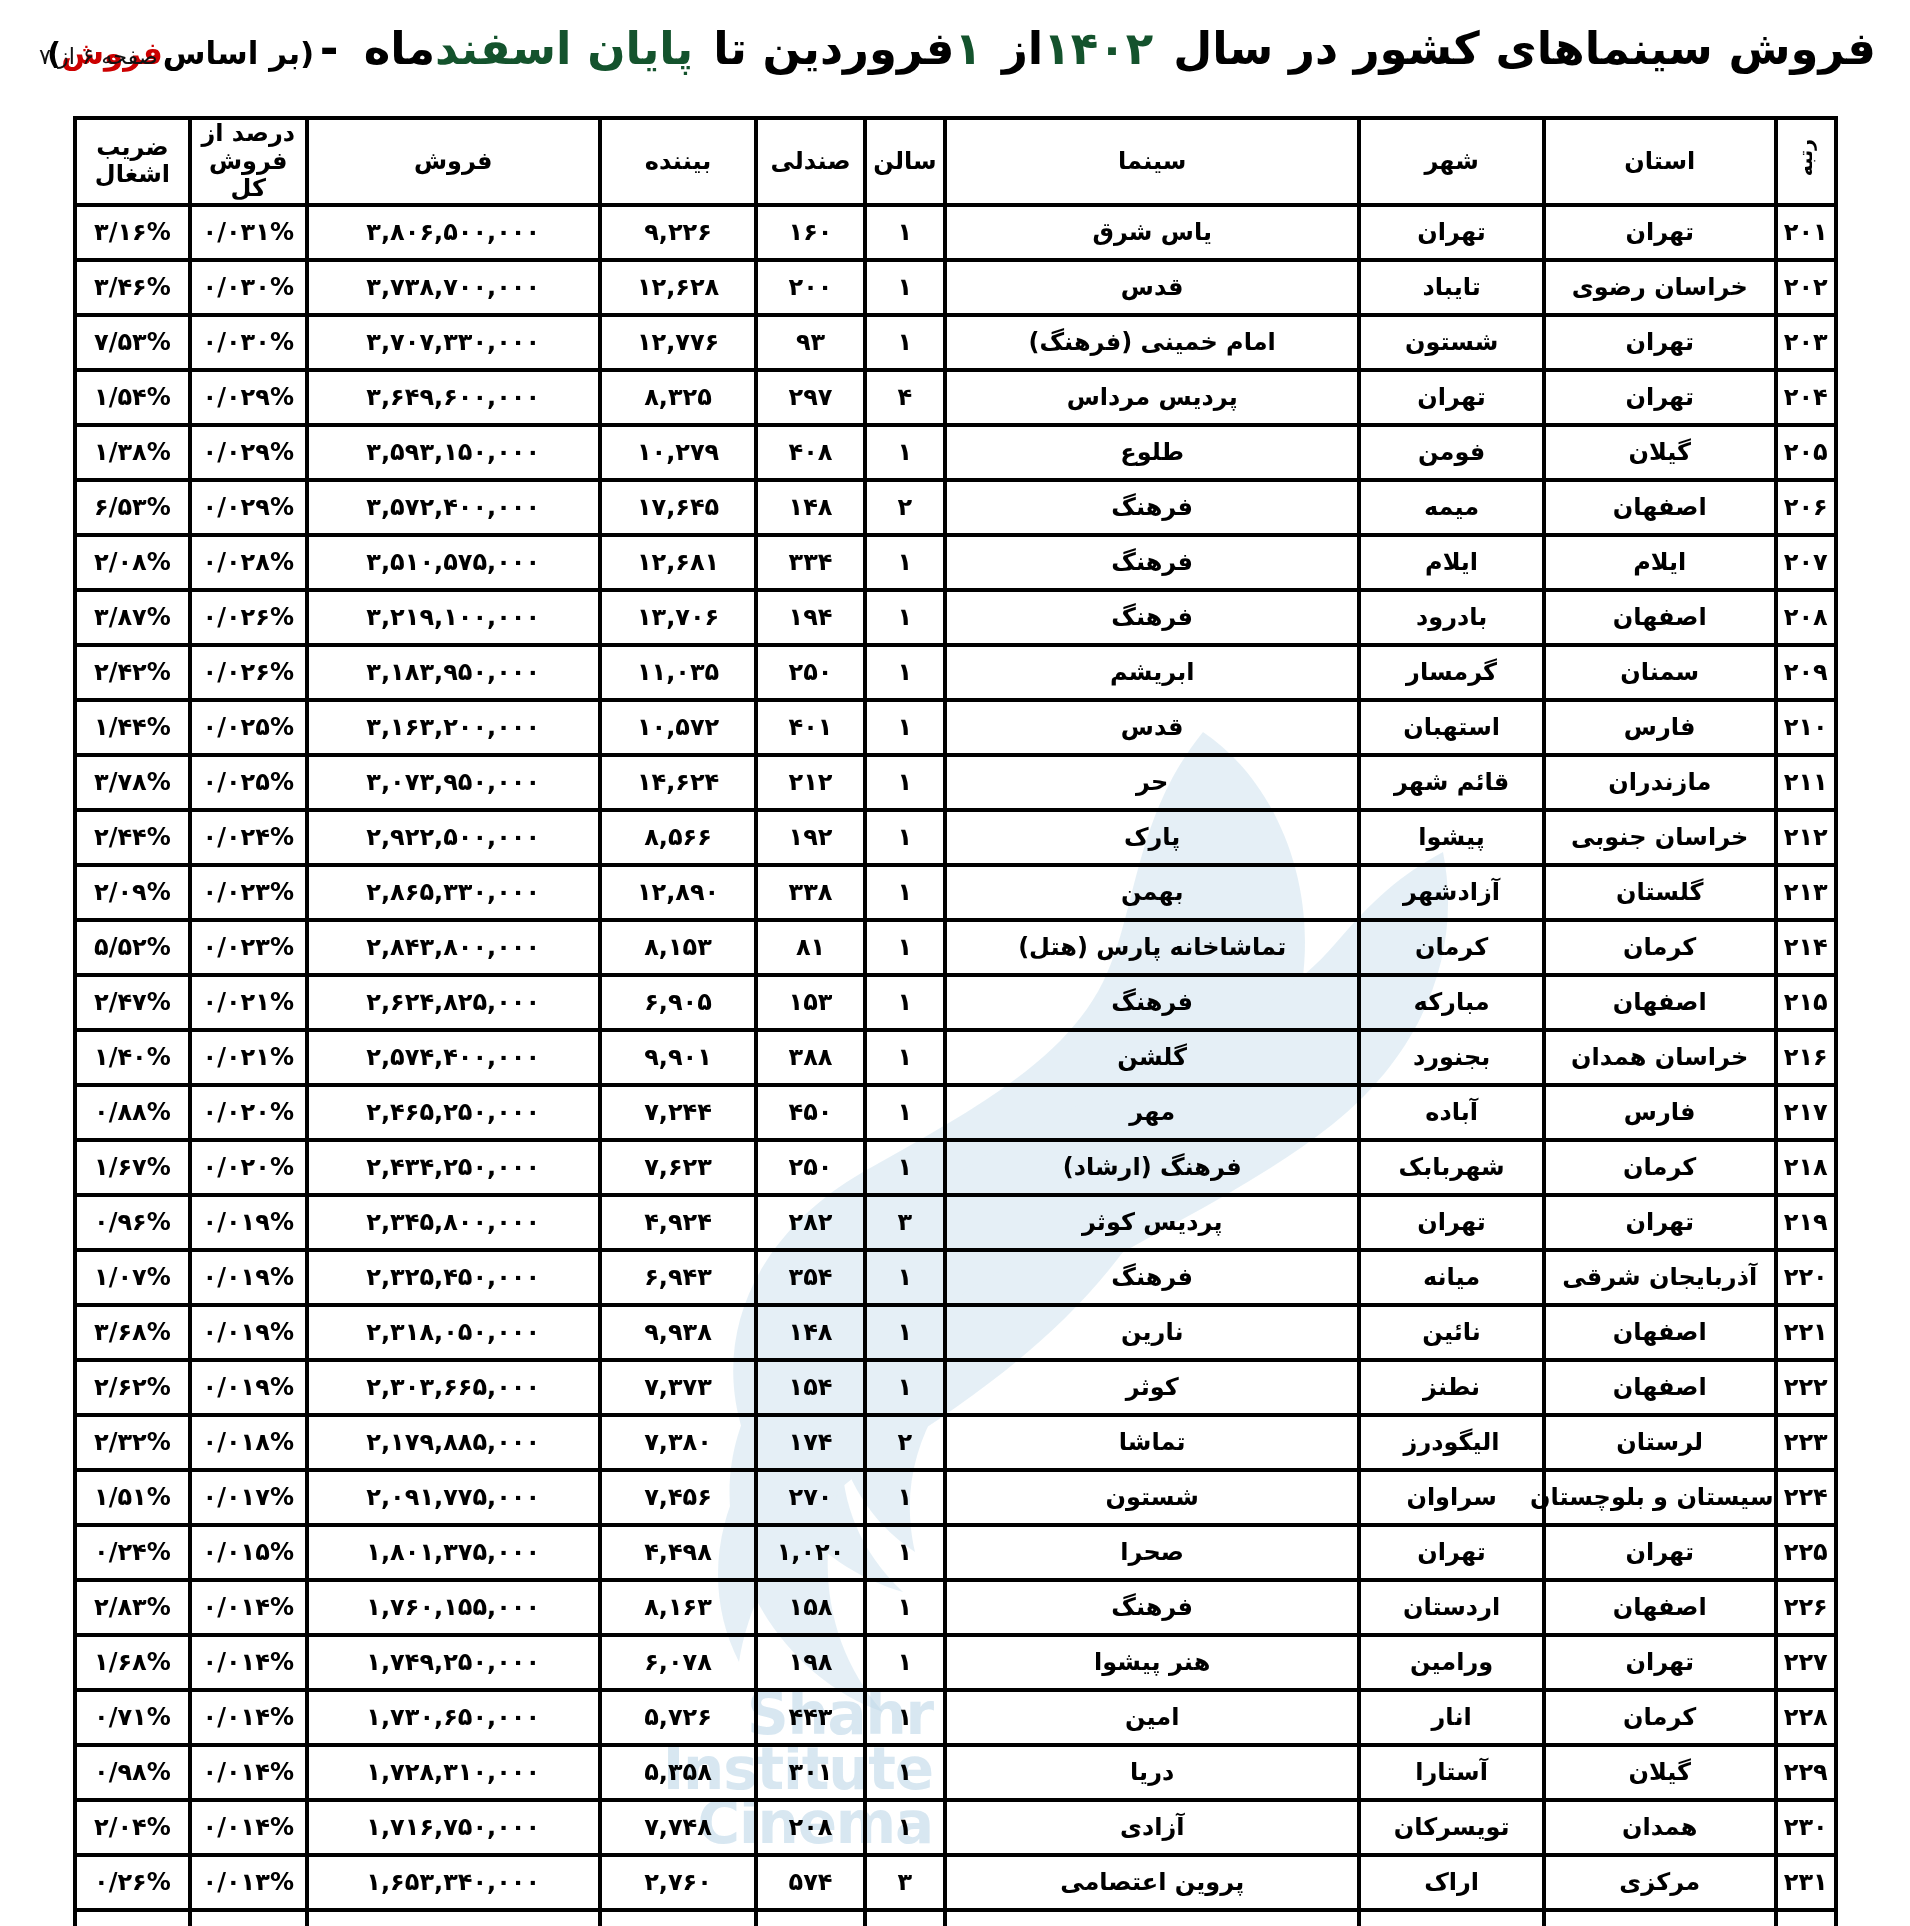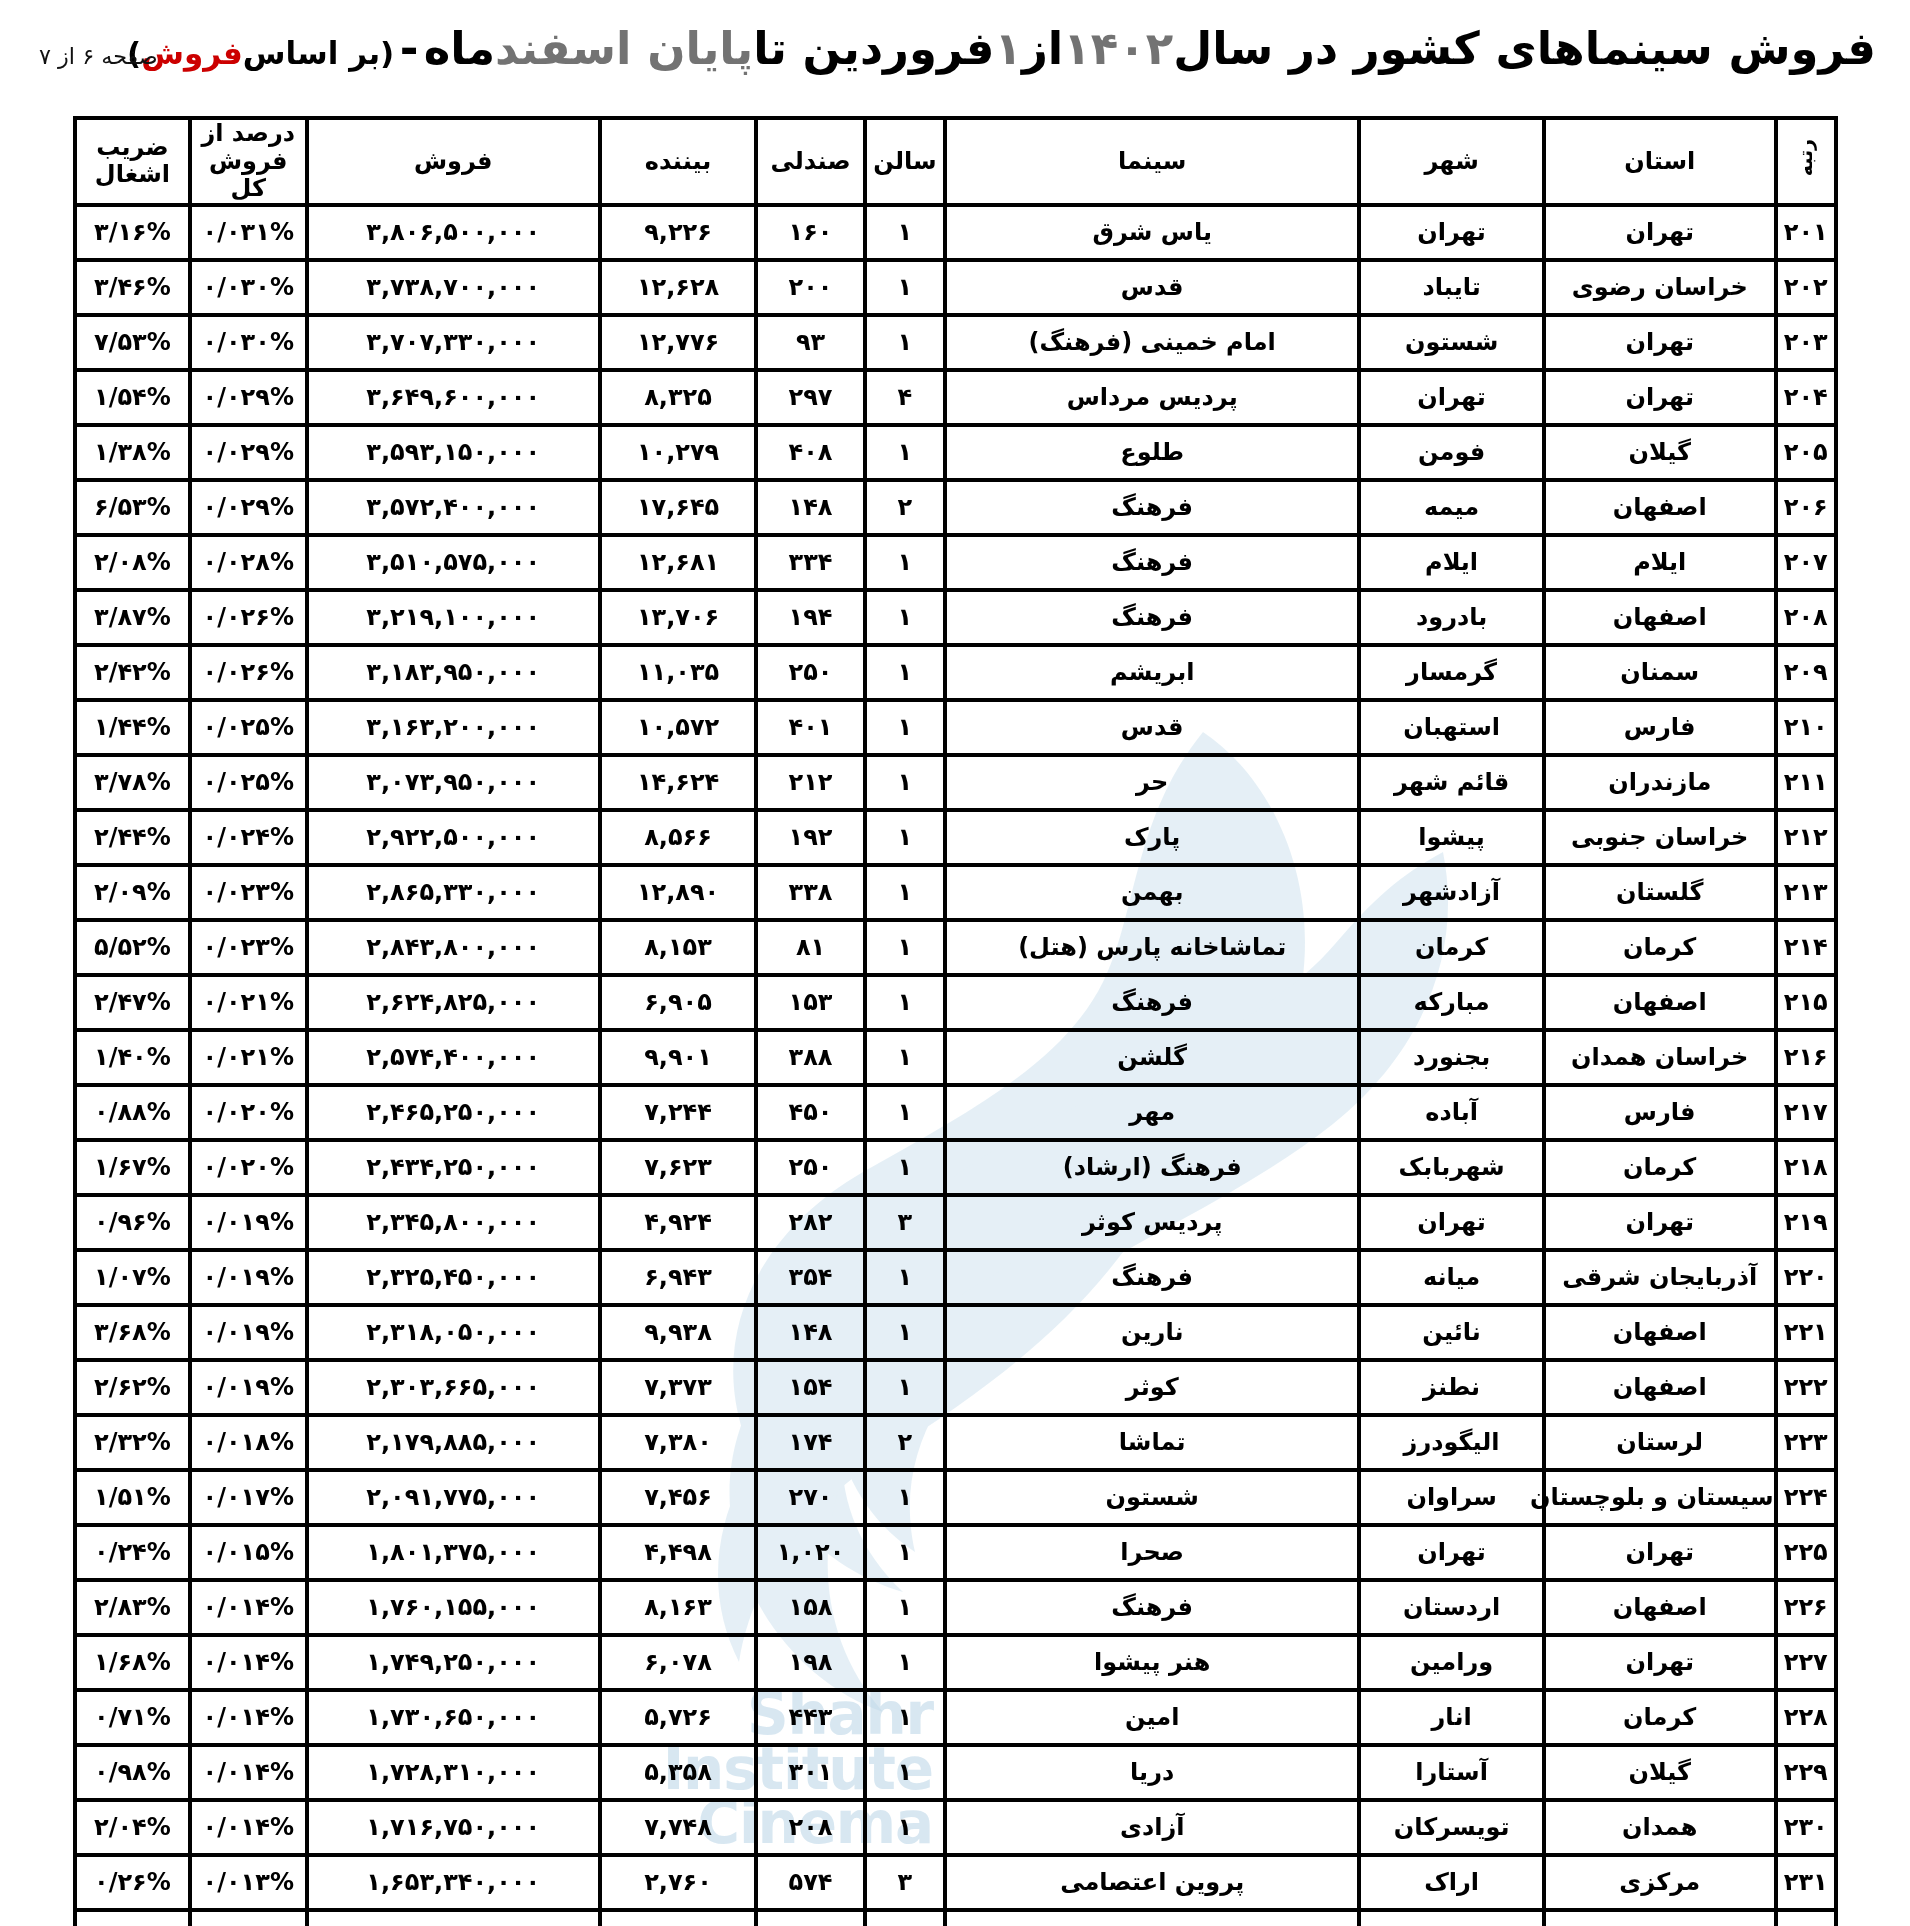--- a/index.html
+++ b/index.html
@@ -30,25 +30,26 @@
     justify-content:flex-start;
     gap:0px;
     direction:rtl;
     white-space:nowrap;
   }
   .title-main{
     font-size:45px;
     font-weight:bold;
     color:#000000;
     letter-spacing:-0.4px;
+    margin-left:20px;
   }
   .title-red{
     font-size:45px;
     font-weight:bold;
-    color:#737373;
+    color:#14532d;
     text-align:center;
   }
   .title-sep{
     font-size:45px;
     font-weight:bold;
     color:#000000;
     padding:0 5.4px;
   }
   .title-sub{
     font-size:31px;

